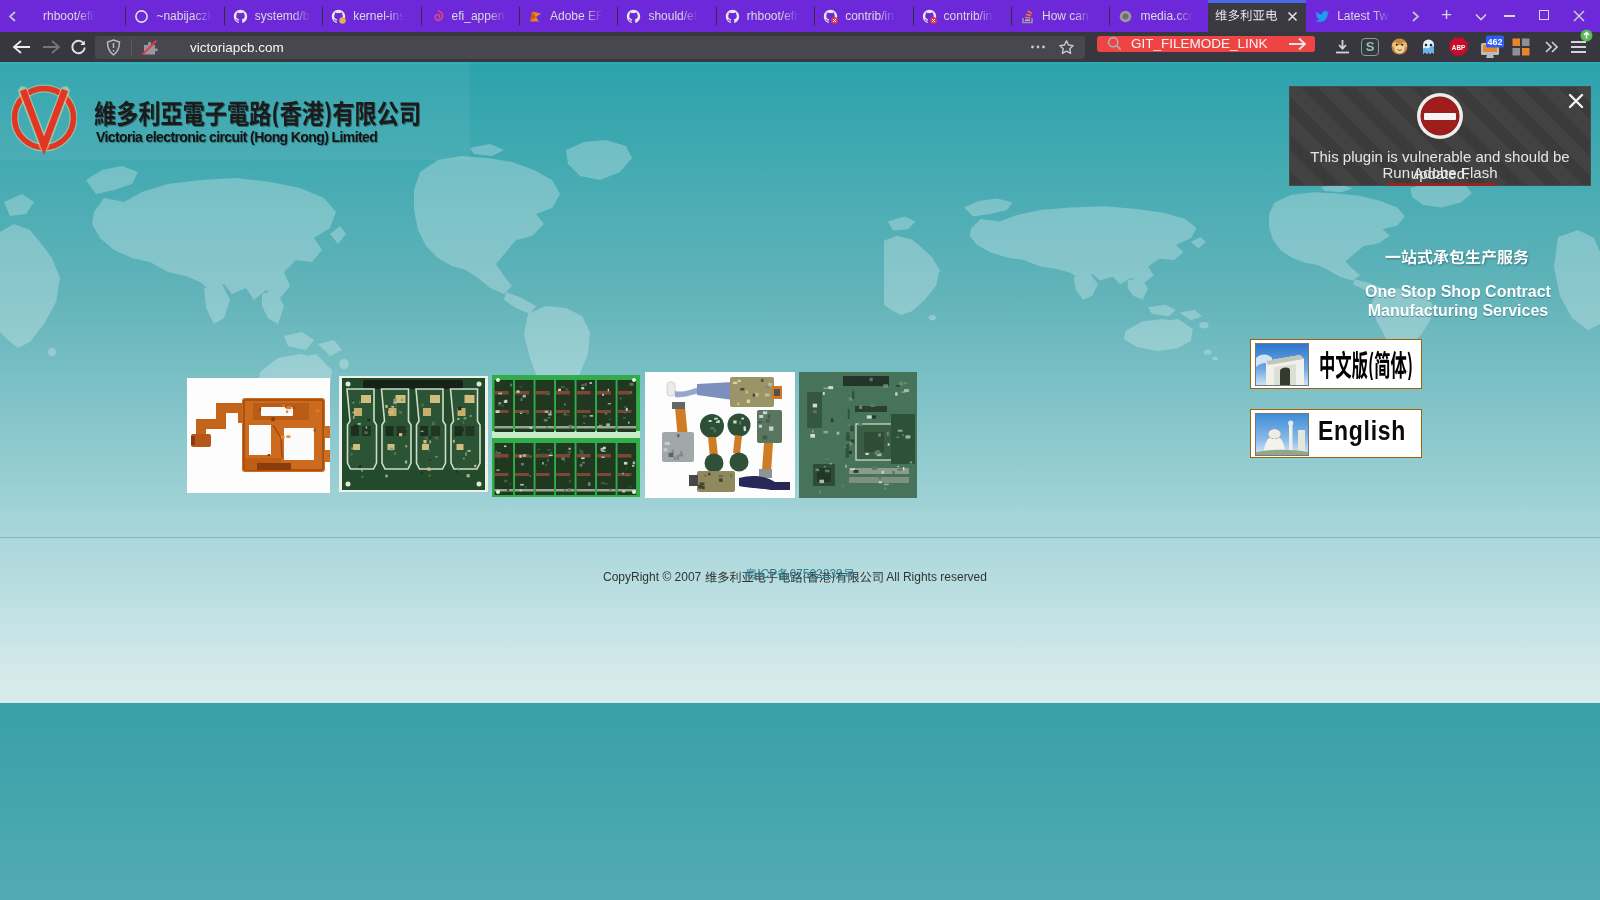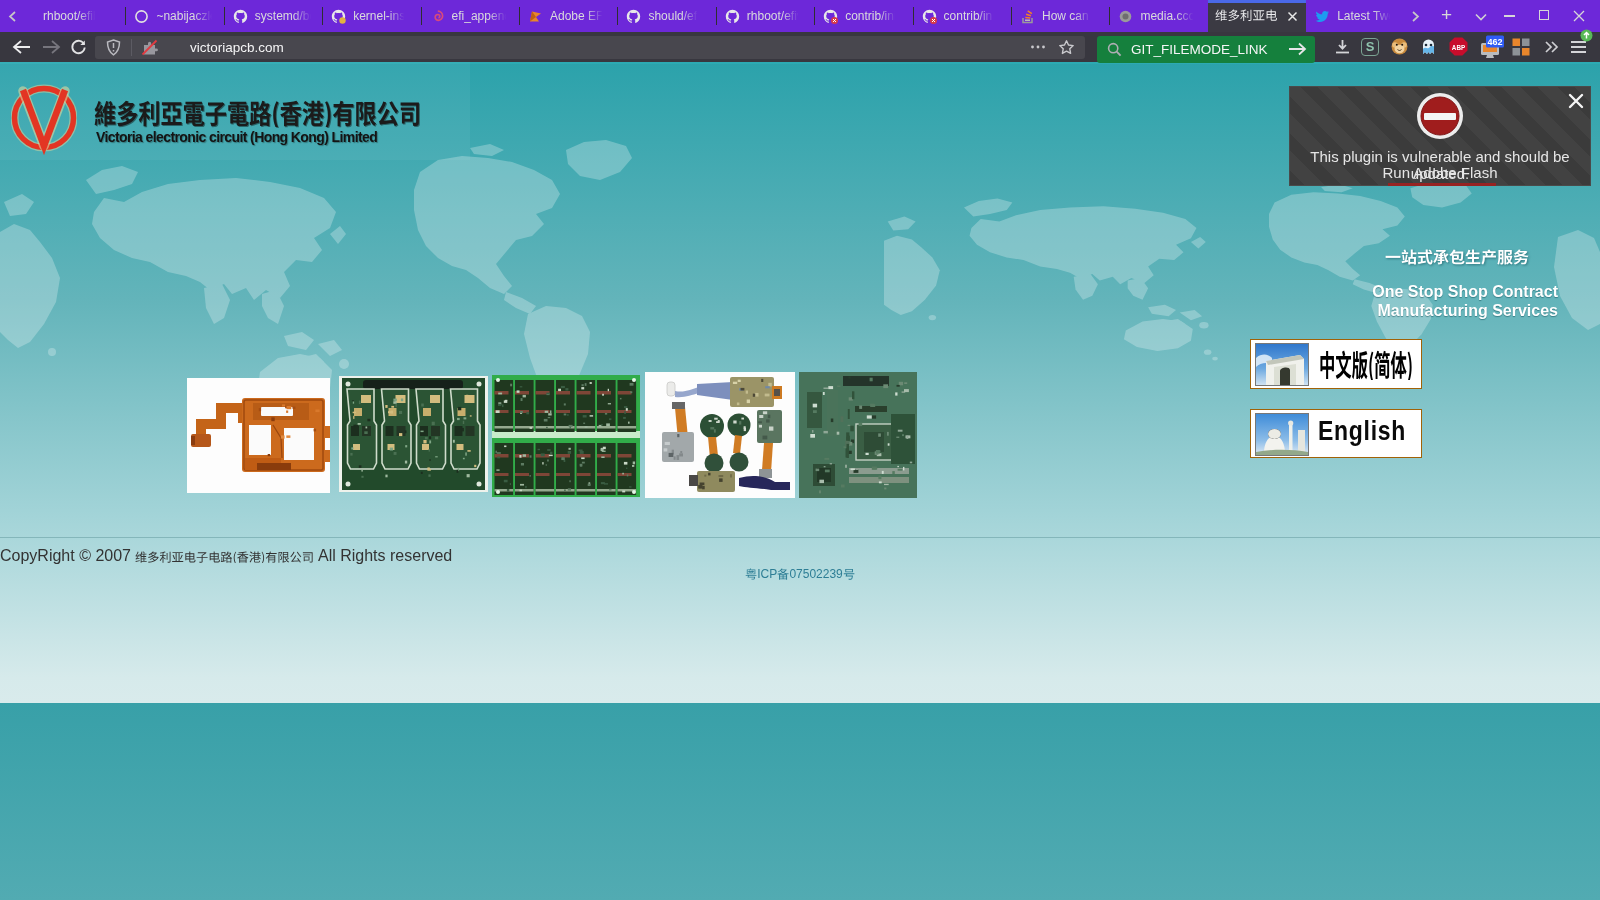--- a/index.html
+++ b/index.html
@@ -12,33 +12,33 @@
 .tab .ttl{color:#dadadc;font-size:12px;white-space:nowrap;margin-left:7px;
 -webkit-mask-image:linear-gradient(to right,#000 62%,transparent 92%);
 mask-image:linear-gradient(to right,#000 62%,transparent 92%)}
 .tabsep{position:absolute;top:7px;height:18px;width:1px;background:#2e2e31}
 .tab.active{background:#3b3a43}
 .tab.active:before{content:"";position:absolute;left:0;top:0;width:100%;height:3px;background:#4a69e8}
 .fav{width:15px;height:15px;flex:none}
 #navbar{position:absolute;left:0;top:32px;width:1600px;height:30px;background:#38373f}
 .navglyph{position:absolute;color:#d9d9de;font-size:15px;line-height:30px}
 #urlbar{position:absolute;left:95px;top:3.5px;width:990px;height:23px;background:#48474e;border-radius:3px;display:flex;align-items:center}
-#searchbar{position:absolute;left:1097px;top:3.5px;width:218px;height:27px;background:#15803d;border-radius:3px;display:flex;align-items:center}
+#searchbar{position:absolute;left:1097px;top:3.5px;width:218px;height:16px;background:#ef4444;border-radius:3px;display:flex;align-items:center}
 .urltxt{color:#f5f5f6;font-size:13.5px;margin-left:32px}
 
 #page{position:absolute;left:0;top:62px;width:1600px;height:641px;
 background:linear-gradient(to bottom,#2ba2ab 0%,#63b4ba 37%,#a3d4d8 71%,#d6eaeb 96%,#d9ebec 100%)}
 #botband{position:absolute;left:0;top:703px;width:1600px;height:197px;
 background:linear-gradient(to bottom,#38a0a8,#52abb2)}
 #fline{position:absolute;left:0;top:537px;width:1600px;height:1px;background:#84b6ba}
 .pbox{position:absolute;background:repeating-linear-gradient(45deg,#3b3b3b 0 12px,#424242 12px 26px);
 box-shadow:0 0 0 1px #4a4a4a inset}
 .ptxt{position:absolute;width:100%;text-align:center;color:#e6e6e6;font-size:15px}
 .btn{position:absolute;width:172px;background:#fff;border:1px solid #a16207}
-.wtext{color:#fff;font-weight:bold;text-align:right;
+.wtext{color:#fff;font-weight:bold;text-align:center;
 text-shadow:0 1px 1px rgba(0,60,70,.45)}
 </style></head><body>
 <div id="root">
 
 <div id="page">
 <div class="abs" style="left:0;top:0;width:1600px;height:2px;background:#2caab3"></div>
 <svg class="abs" style="left:0;top:0;width:1600px;height:641px" viewBox="0 0 1600 641">
         <defs>
           <g id="wm">
             <g fill="#ffffff" opacity="0.26">
@@ -93,21 +93,21 @@
             <path transform="translate(10756,0)" d="M365 30C355 70 342 110 326 151H55V264H275C215 380 132 486 25 557C48 579 86 623 104 649C153 615 196 576 236 532V969H354V777H717V838C717 851 712 856 695 857C678 857 619 857 568 854C584 886 600 937 604 970C686 970 743 969 783 950C824 932 835 899 835 840V343H369C384 317 397 291 410 264H947V151H457C469 120 479 89 489 58ZM354 612H717V677H354ZM354 512V448H717V512Z"></path>
             <path transform="translate(11756,0)" d="M77 70V966H181V177H278C262 242 241 323 222 385C279 455 291 520 291 568C291 597 286 619 274 628C267 634 257 636 247 636C235 637 221 636 203 635C220 664 229 709 229 738C253 739 277 739 295 736C317 732 336 726 352 714C384 690 397 646 397 581C397 522 384 452 324 372C352 295 385 194 411 110L332 65L315 70ZM778 348V428H557V348ZM778 251H557V174H778ZM444 972C468 957 506 942 702 893C698 866 697 818 697 784L557 814V532H617C664 729 746 884 895 966C912 933 949 886 975 862C908 832 855 786 812 727C857 699 909 661 953 626L875 541C846 572 802 610 762 641C745 607 732 570 721 532H895V71H440V791C440 838 414 865 393 878C411 899 436 946 444 972Z"></path>
             <path transform="translate(12756,0)" d="M297 53C243 197 146 338 38 422C70 442 126 485 151 508C256 410 363 253 429 90ZM691 46 573 94C650 241 770 403 872 507C895 475 940 428 972 404C872 317 752 170 691 46ZM151 920C200 900 268 896 754 855C780 897 801 937 817 970L937 905C888 811 793 669 709 559L595 611C624 651 655 697 685 743L311 768C404 660 497 525 571 385L437 328C363 496 241 669 199 714C161 759 137 784 105 793C121 828 144 894 151 920Z"></path>
             <path transform="translate(13756,0)" d="M89 276V381H681V276ZM79 91V205H781V816C781 834 775 839 757 839C737 840 671 841 614 837C631 872 649 932 653 967C744 968 808 965 850 944C893 923 905 886 905 818V91ZM257 558H510V692H257ZM140 455V868H257V795H628V455Z"></path>
           </g>
         </svg></div>
 <div class="abs" style="left:96px;top:67px;font-size:14px;font-weight:bold;color:#141414;white-space:nowrap;letter-spacing:-0.6px;text-shadow:1px 1px 1px rgba(20,40,40,0.4)">Victoria electronic circuit (Hong Kong) Limited</div>
 </div>
 <div id="botband"></div>
     <div id="fline"></div>
-<div class="abs" style="left:0;top:549px;width:1590px;font-size:16px;color:#333;line-height:14px">CopyRight © 2007 <span style="display:inline-block;vertical-align:-2px"><svg class="" style="width:179.0px;height:12.2px;" viewBox="0 0 14676 1000" preserveAspectRatio="none">
+<div class="abs" style="left:0;top:570px;width:1590px;text-align:center;font-size:12px;color:#333;line-height:14px">CopyRight © 2007 <span style="display:inline-block;vertical-align:-2px"><svg class="" style="width:179.0px;height:12.2px;" viewBox="0 0 14676 1000" preserveAspectRatio="none">
           <g fill="#333333">
             <path transform="translate(0,0)" d="M45 827 59 898C151 874 274 844 391 814L384 750C258 779 130 810 45 827ZM660 71C687 116 717 175 727 215L795 184C782 146 753 89 723 45ZM61 457C76 450 99 444 222 428C179 493 140 545 121 565C91 602 68 628 46 632C55 650 66 683 69 698C89 686 123 676 366 628C365 613 365 584 367 566L170 601C248 509 324 397 389 284L329 248C309 287 287 327 263 364L133 378C192 291 249 179 292 72L224 42C186 162 116 293 93 327C72 360 55 385 38 388C47 407 58 442 61 457ZM697 484V613H536V484ZM546 45C512 161 441 306 361 399C373 415 391 447 399 464C422 438 444 409 465 378V961H536V888H957V818H767V681H919V613H767V484H917V416H767V289H942V221H554C579 169 601 116 619 66ZM697 416H536V289H697ZM697 681V818H536V681Z"></path>
             <path transform="translate(1000,0)" d="M456 38C393 121 272 219 111 286C128 298 151 322 163 339C254 297 331 248 397 195H679C629 257 560 311 481 356C445 326 395 291 353 267L298 306C338 329 382 361 415 391C308 443 190 479 78 499C91 515 107 546 114 566C375 511 668 377 796 154L747 124L734 127H473C497 104 519 80 539 56ZM619 387C547 486 403 597 200 670C216 684 237 710 247 727C372 677 477 616 560 548H833C783 626 711 689 624 738C589 705 540 666 500 638L438 674C477 703 522 741 555 774C414 838 246 873 75 889C87 908 101 941 106 962C461 920 804 804 944 507L894 476L880 480H636C660 455 682 430 702 405Z"></path>
             <path transform="translate(2000,0)" d="M593 159V711H666V159ZM838 59V860C838 879 831 885 812 886C792 886 730 887 659 885C670 906 682 940 687 961C779 961 835 959 868 947C899 934 913 912 913 860V59ZM458 46C364 87 190 122 42 143C52 159 62 184 66 202C128 194 194 184 259 171V341H50V411H243C195 536 107 675 27 750C40 769 60 800 68 821C136 753 206 639 259 525V958H333V562C384 610 449 674 479 707L522 644C493 618 380 520 333 484V411H526V341H333V156C401 141 464 123 514 103Z"></path>
             <path transform="translate(3000,0)" d="M837 317C802 422 736 560 685 648L752 673C803 586 865 455 909 343ZM83 340C134 449 193 593 218 679L289 649C262 565 201 423 149 317ZM73 100V174H332V829H45V901H955V829H654V174H932V100ZM412 829V174H574V829Z"></path>
             <path transform="translate(4000,0)" d="M452 472V616H204V472ZM531 472H788V616H531ZM452 402H204V259H452ZM531 402V259H788V402ZM126 185V751H204V689H452V795C452 912 485 943 597 943C622 943 791 943 818 943C925 943 949 890 962 738C939 732 907 718 887 704C880 834 870 867 814 867C778 867 632 867 602 867C542 867 531 855 531 797V689H865V185H531V42H452V185Z"></path>
             <path transform="translate(5000,0)" d="M465 340V485H51V560H465V860C465 878 458 883 438 884C416 885 342 886 261 882C273 904 287 938 293 960C389 960 454 958 491 946C530 934 543 911 543 861V560H953V485H543V379C657 320 786 230 873 146L816 103L799 108H151V182H716C645 240 548 301 465 340Z"></path>
             <path transform="translate(6000,0)" d="M452 472V616H204V472ZM531 472H788V616H531ZM452 402H204V259H452ZM531 402V259H788V402ZM126 185V751H204V689H452V795C452 912 485 943 597 943C622 943 791 943 818 943C925 943 949 890 962 738C939 732 907 718 887 704C880 834 870 867 814 867C778 867 632 867 602 867C542 867 531 855 531 797V689H865V185H531V42H452V185Z"></path>
             <path transform="translate(7000,0)" d="M156 148H345V324H156ZM38 838 51 911C157 886 301 851 438 816L431 749L299 780V601H405C419 615 433 636 441 651C461 642 481 633 501 622V958H571V921H823V955H894V624L926 639C937 619 958 590 973 576C882 542 806 489 743 428C807 353 858 264 891 160L844 139L830 142H636C648 114 658 86 668 57L597 39C559 160 493 274 414 348V82H89V390H231V796L153 814V484H89V828ZM571 855V662H823V855ZM797 208C771 270 736 326 695 376C653 327 620 275 596 225L605 208ZM546 597C599 564 651 525 697 478C740 522 789 563 845 597ZM650 426C583 494 504 547 424 582V534H299V390H414V358C431 370 456 391 467 403C499 371 530 332 558 288C583 333 613 380 650 426Z"></path>
             <path transform="translate(8000,0)" d="M239 1076 295 1051C209 909 168 739 168 569C168 400 209 231 295 88L239 62C147 212 92 373 92 569C92 766 147 927 239 1076Z"></path>

